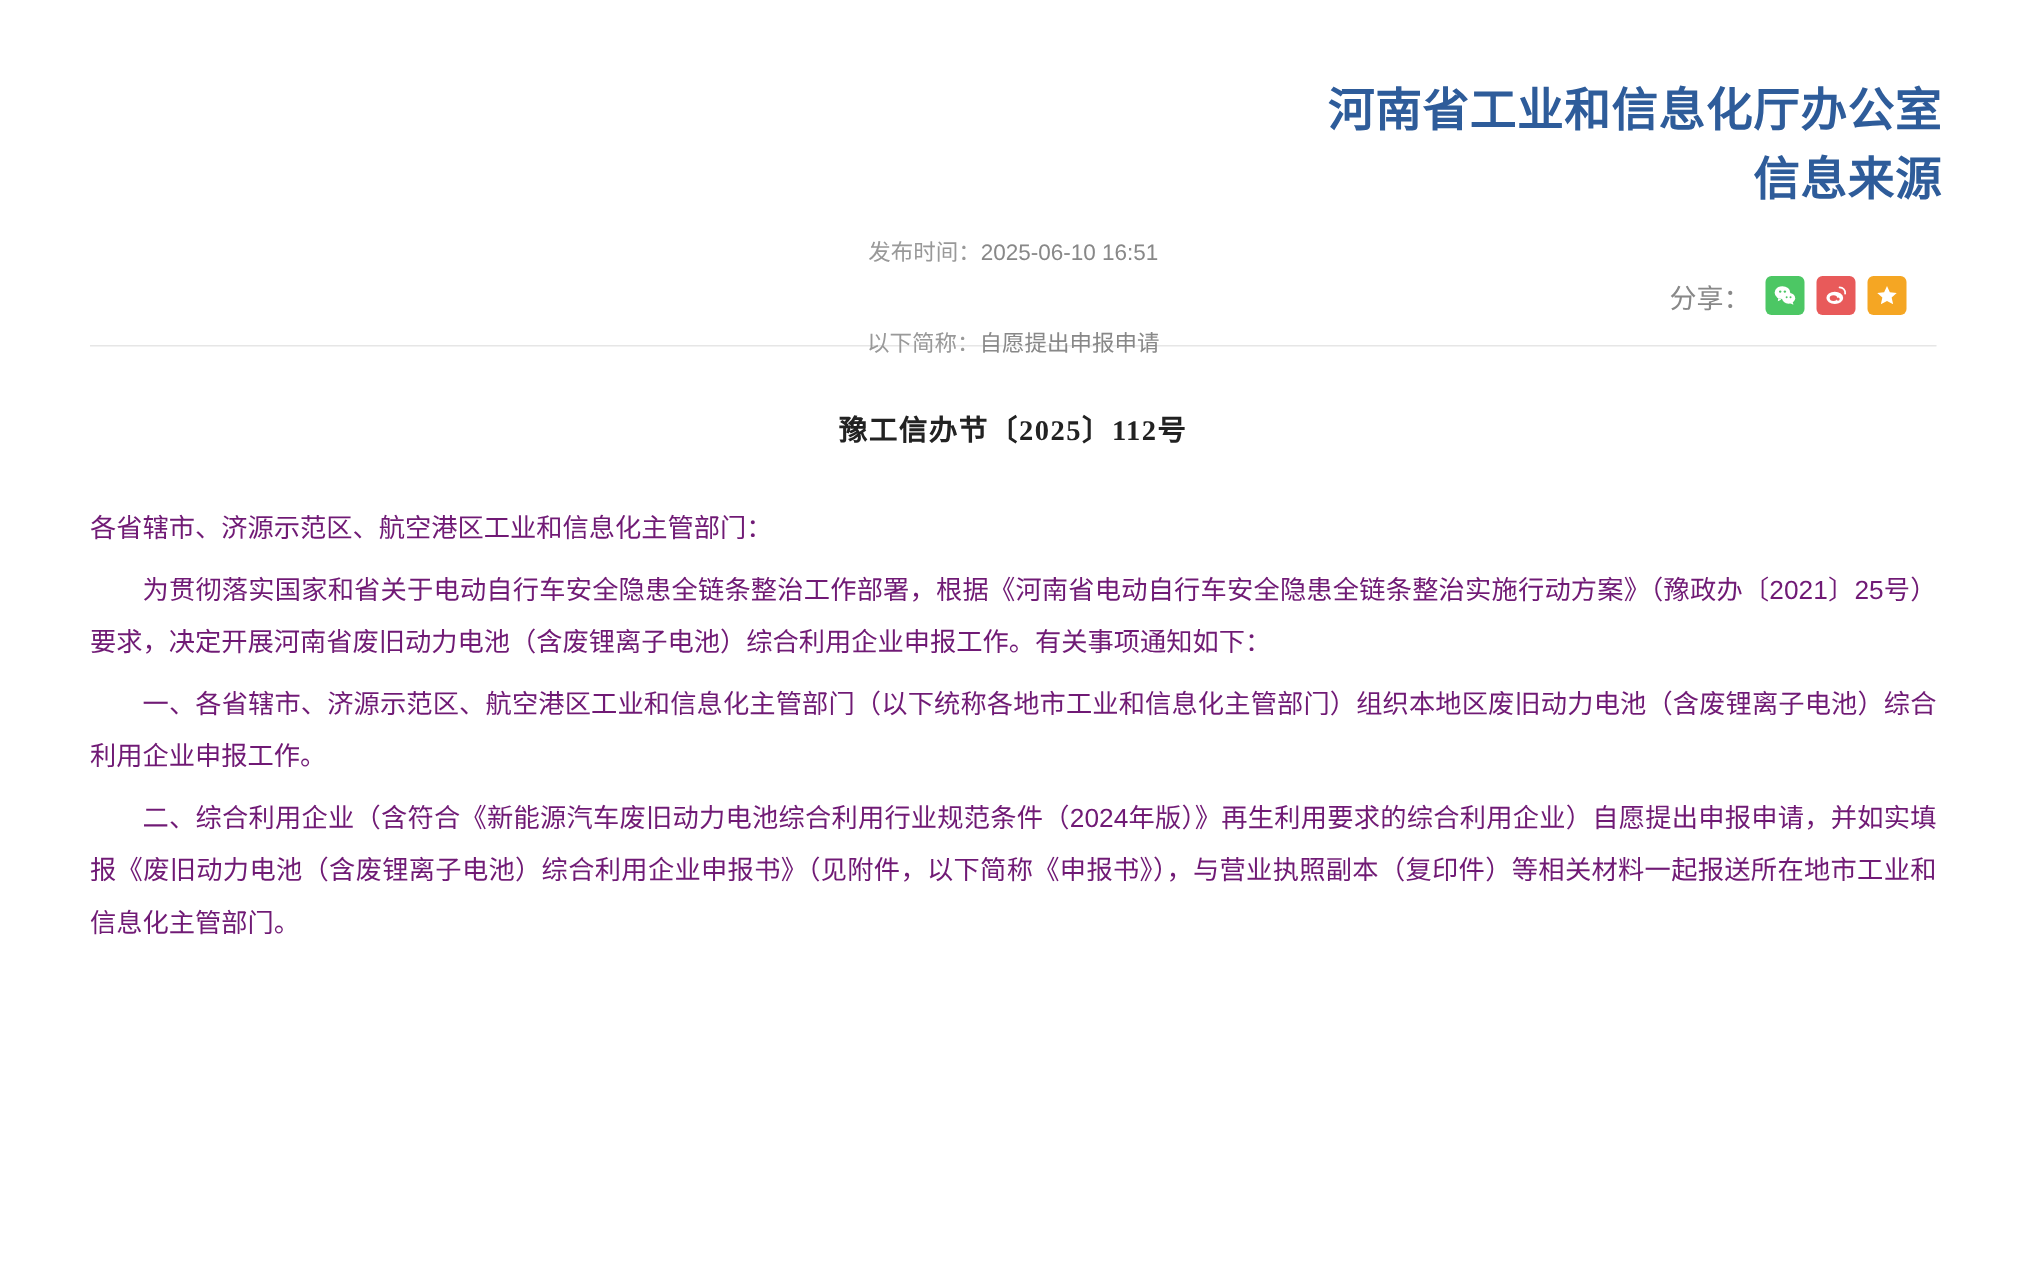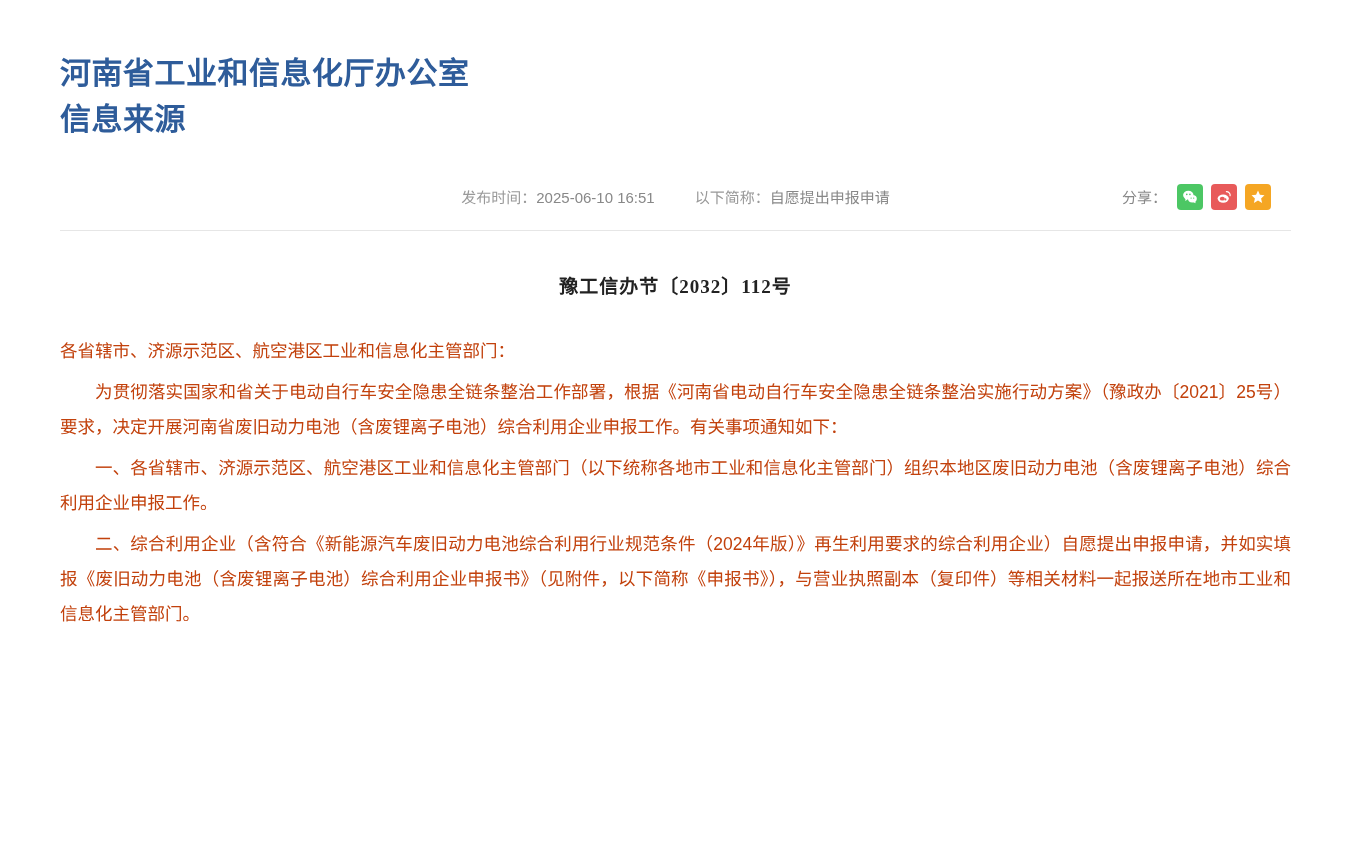--- a/index.html
+++ b/index.html
@@ -14,21 +14,21 @@
     color: #333333;
     overflow: hidden;
   }
   .page {
     width: 1351px;
     box-sizing: border-box;
     padding: 0;
   }
   
   .title-block {
-    text-align: left;
+    text-align: right;
     padding: 30px 56px 0 60px;
   }
   .doc-title {
     font-size: 31px;
     font-weight: bold;
     color: #2e5c9a;
     line-height: 1.5;
     letter-spacing: 0.5px;
   }
   .doc-title .line {
@@ -43,20 +43,21 @@
     margin-top: 36px;
     padding: 0 60px;
     height: 34px;
     font-size: 15px;
     color: #888888;
   }
   .meta-center {
     display: flex;
     align-items: center;
     gap: 40px;
+    flex-direction: column;
   }
   .meta-item {
     white-space: nowrap;
   }
   .meta-item .label {
     color: #999999;
   }
   .meta-item .value {
     color: #888888;
   }
@@ -64,21 +65,21 @@
     position: absolute;
     right: 80px;
     top: 50%;
     transform: translateY(-50%);
     display: flex;
     align-items: center;
     gap: 8px;
   }
   .share-label {
     color: #888888;
-    font-size: 15px;
+    font-size: 18px;
     margin-right: 2px;
   }
   .share-icon {
     width: 26px;
     height: 26px;
     border-radius: 4px;
     display: inline-flex;
     align-items: center;
     justify-content: center;
     color: #ffffff;
@@ -103,21 +104,21 @@
     font-weight: bold;
     color: #222222;
     font-family: "Liberation Serif", "DejaVu Serif", serif;
     letter-spacing: 1px;
   }
   
   .doc-body {
     margin: 36px 60px 0 60px;
     font-size: 17.5px;
     line-height: 2.0;
-    color: #c2410c;
+    color: #701a75;
     text-align: justify;
   }
   .doc-body p {
     margin: 0 0 6px 0;
   }
   .p-indent {
     text-indent: 2em;
   }
   .p-flat {
     text-indent: 0;
@@ -170,21 +171,21 @@
       <span class="share-icon share-qzone">
         <svg width="16" height="16" viewBox="0 0 16 16" aria-hidden="true">
           <polygon points="8,1.6 9.9,5.8 14.5,6.3 11.1,9.4 12.1,13.9 8,11.6 3.9,13.9 4.9,9.4 1.5,6.3 6.1,5.8" fill="#ffffff"></polygon>
         </svg>
       </span>
     </div>
   </div>
 
   <div class="divider"></div>
 
-  <div class="doc-number">豫工信办节〔2032〕112号</div>
+  <div class="doc-number">豫工信办节〔2025〕112号</div>
 
   <div class="doc-body">
     <p class="p-flat">各省辖市、济源示范区、航空港区工业和信息化主管部门：</p>
     <p class="p-indent">为贯彻落实国家和省关于电动自行车安全隐患全链条整治工作部署，根据《河南省电动自行车安全隐患全链条整治实施行动方案》（豫政办〔2021〕25号）要求，决定开展河南省废旧动力电池（含废锂离子电池）综合利用企业申报工作。有关事项通知如下：</p>
     <p class="p-indent">一、各省辖市、济源示范区、航空港区工业和信息化主管部门（以下统称各地市工业和信息化主管部门）组织本地区废旧动力电池（含废锂离子电池）综合利用企业申报工作。</p>
     <p class="p-indent">二、综合利用企业（含符合《新能源汽车废旧动力电池综合利用行业规范条件（2024年版）》再生利用要求的综合利用企业）自愿提出申报申请，并如实填报《废旧动力电池（含废锂离子电池）综合利用企业申报书》（见附件，以下简称《申报书》），与营业执照副本（复印件）等相关材料一起报送所在地市工业和信息化主管部门。</p>
   </div>
 
 </div>
 

